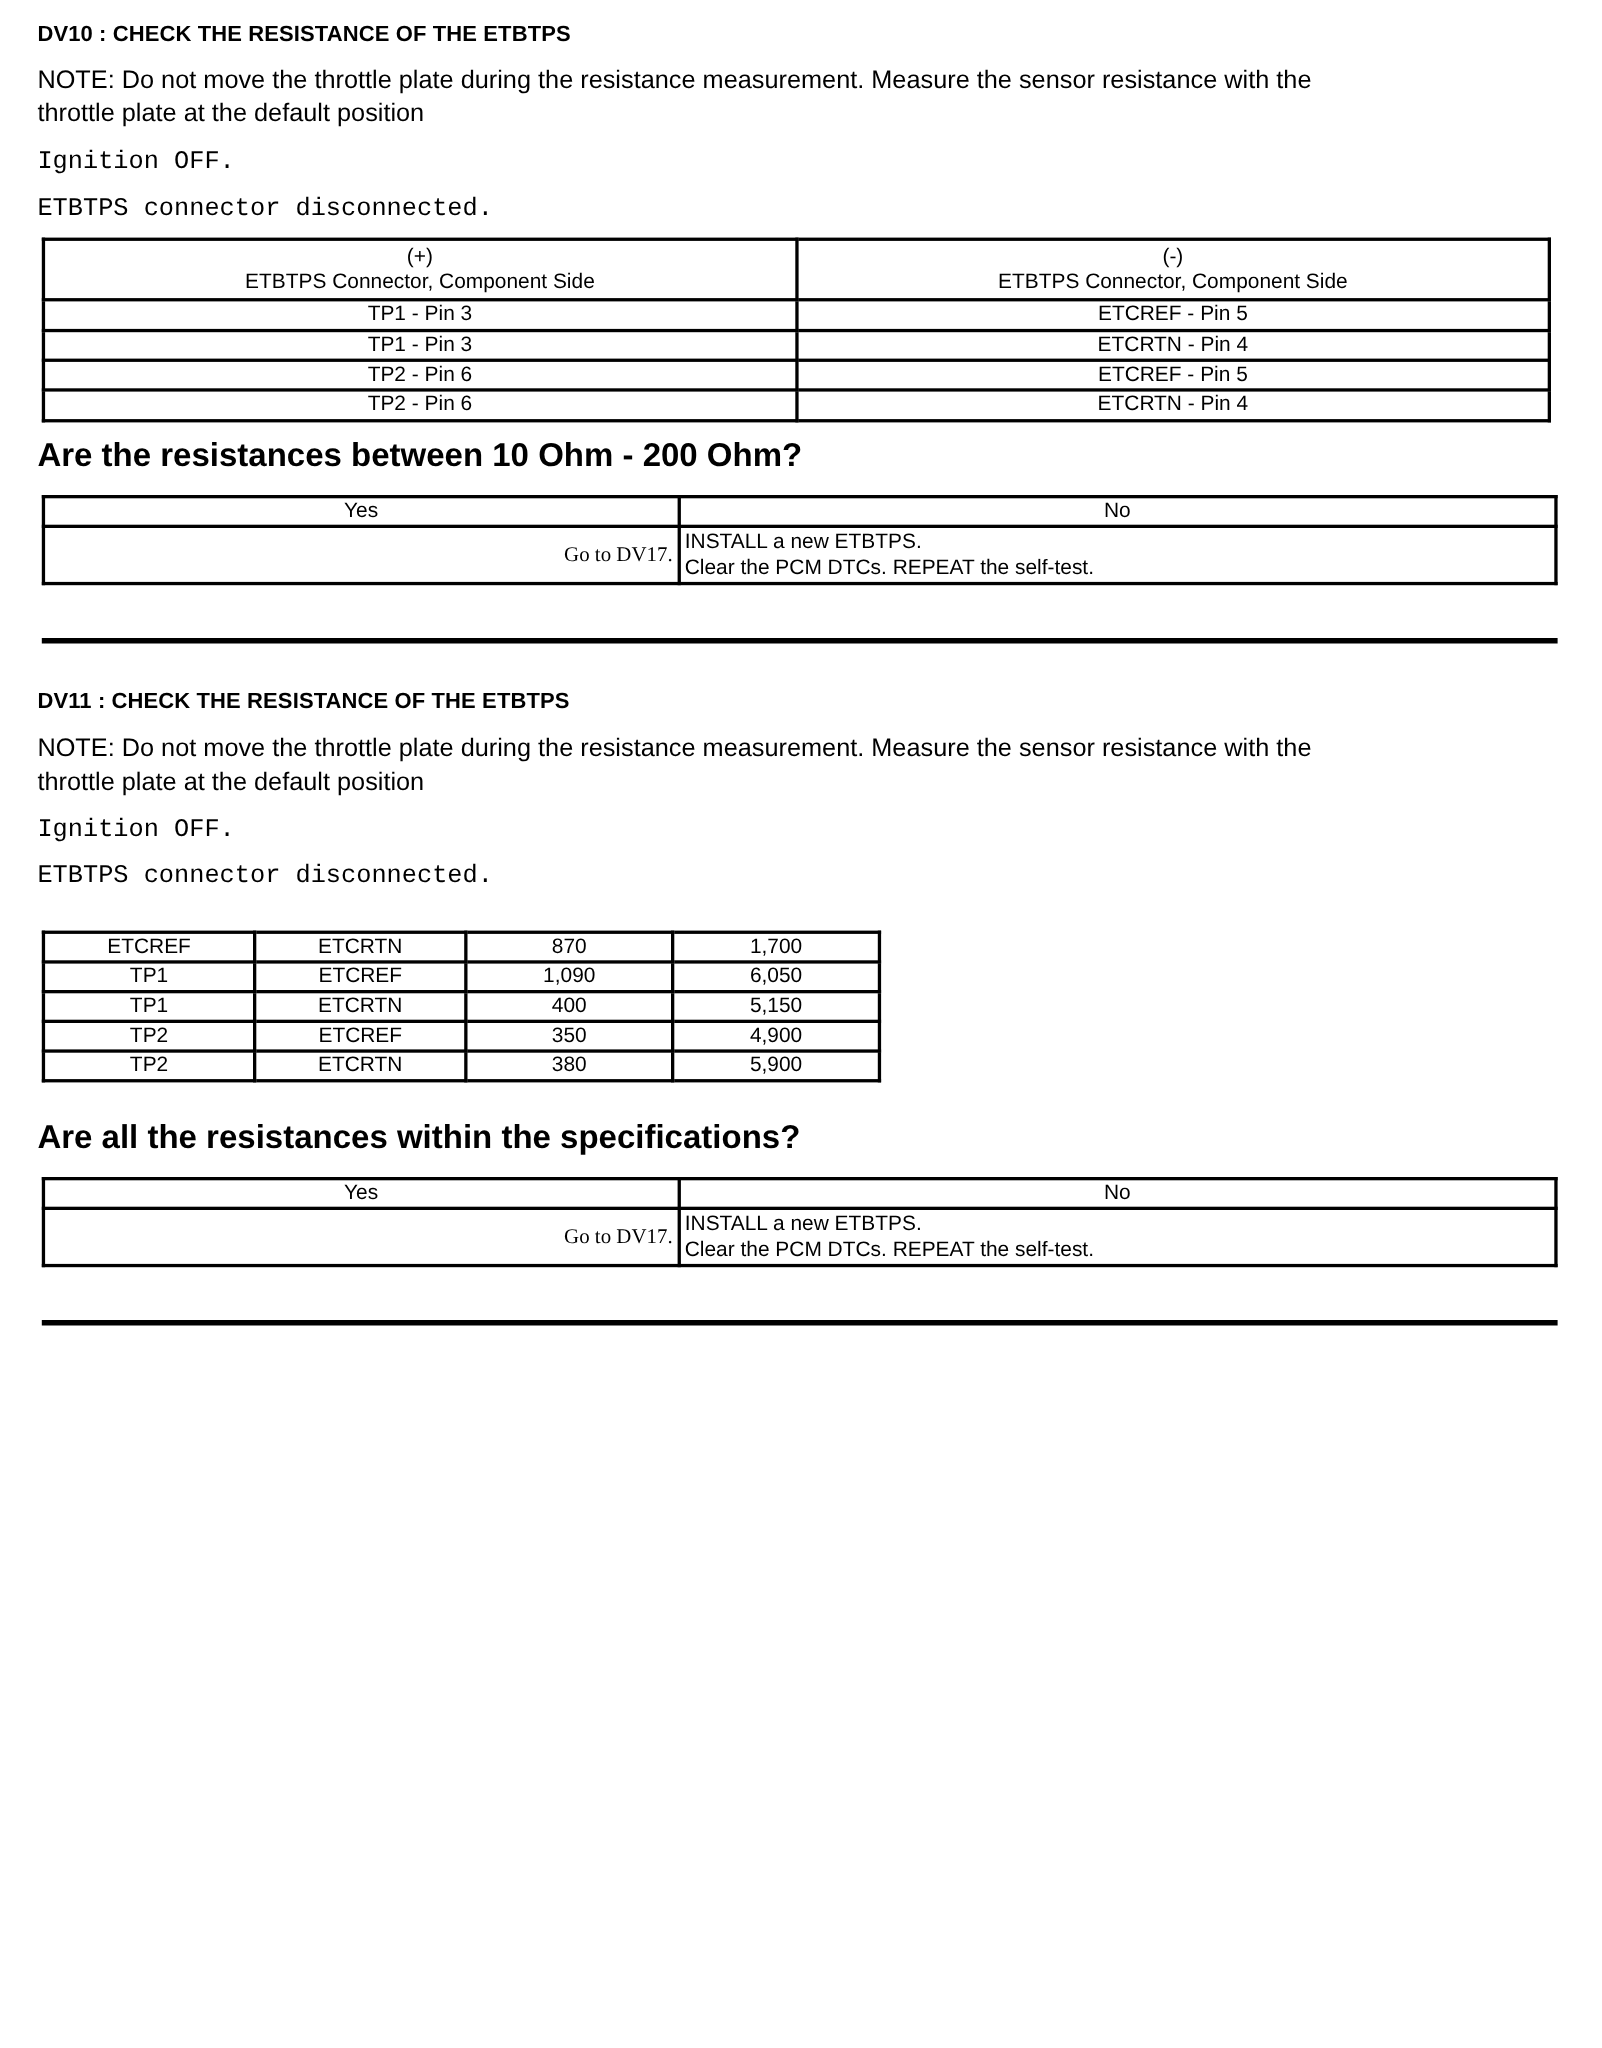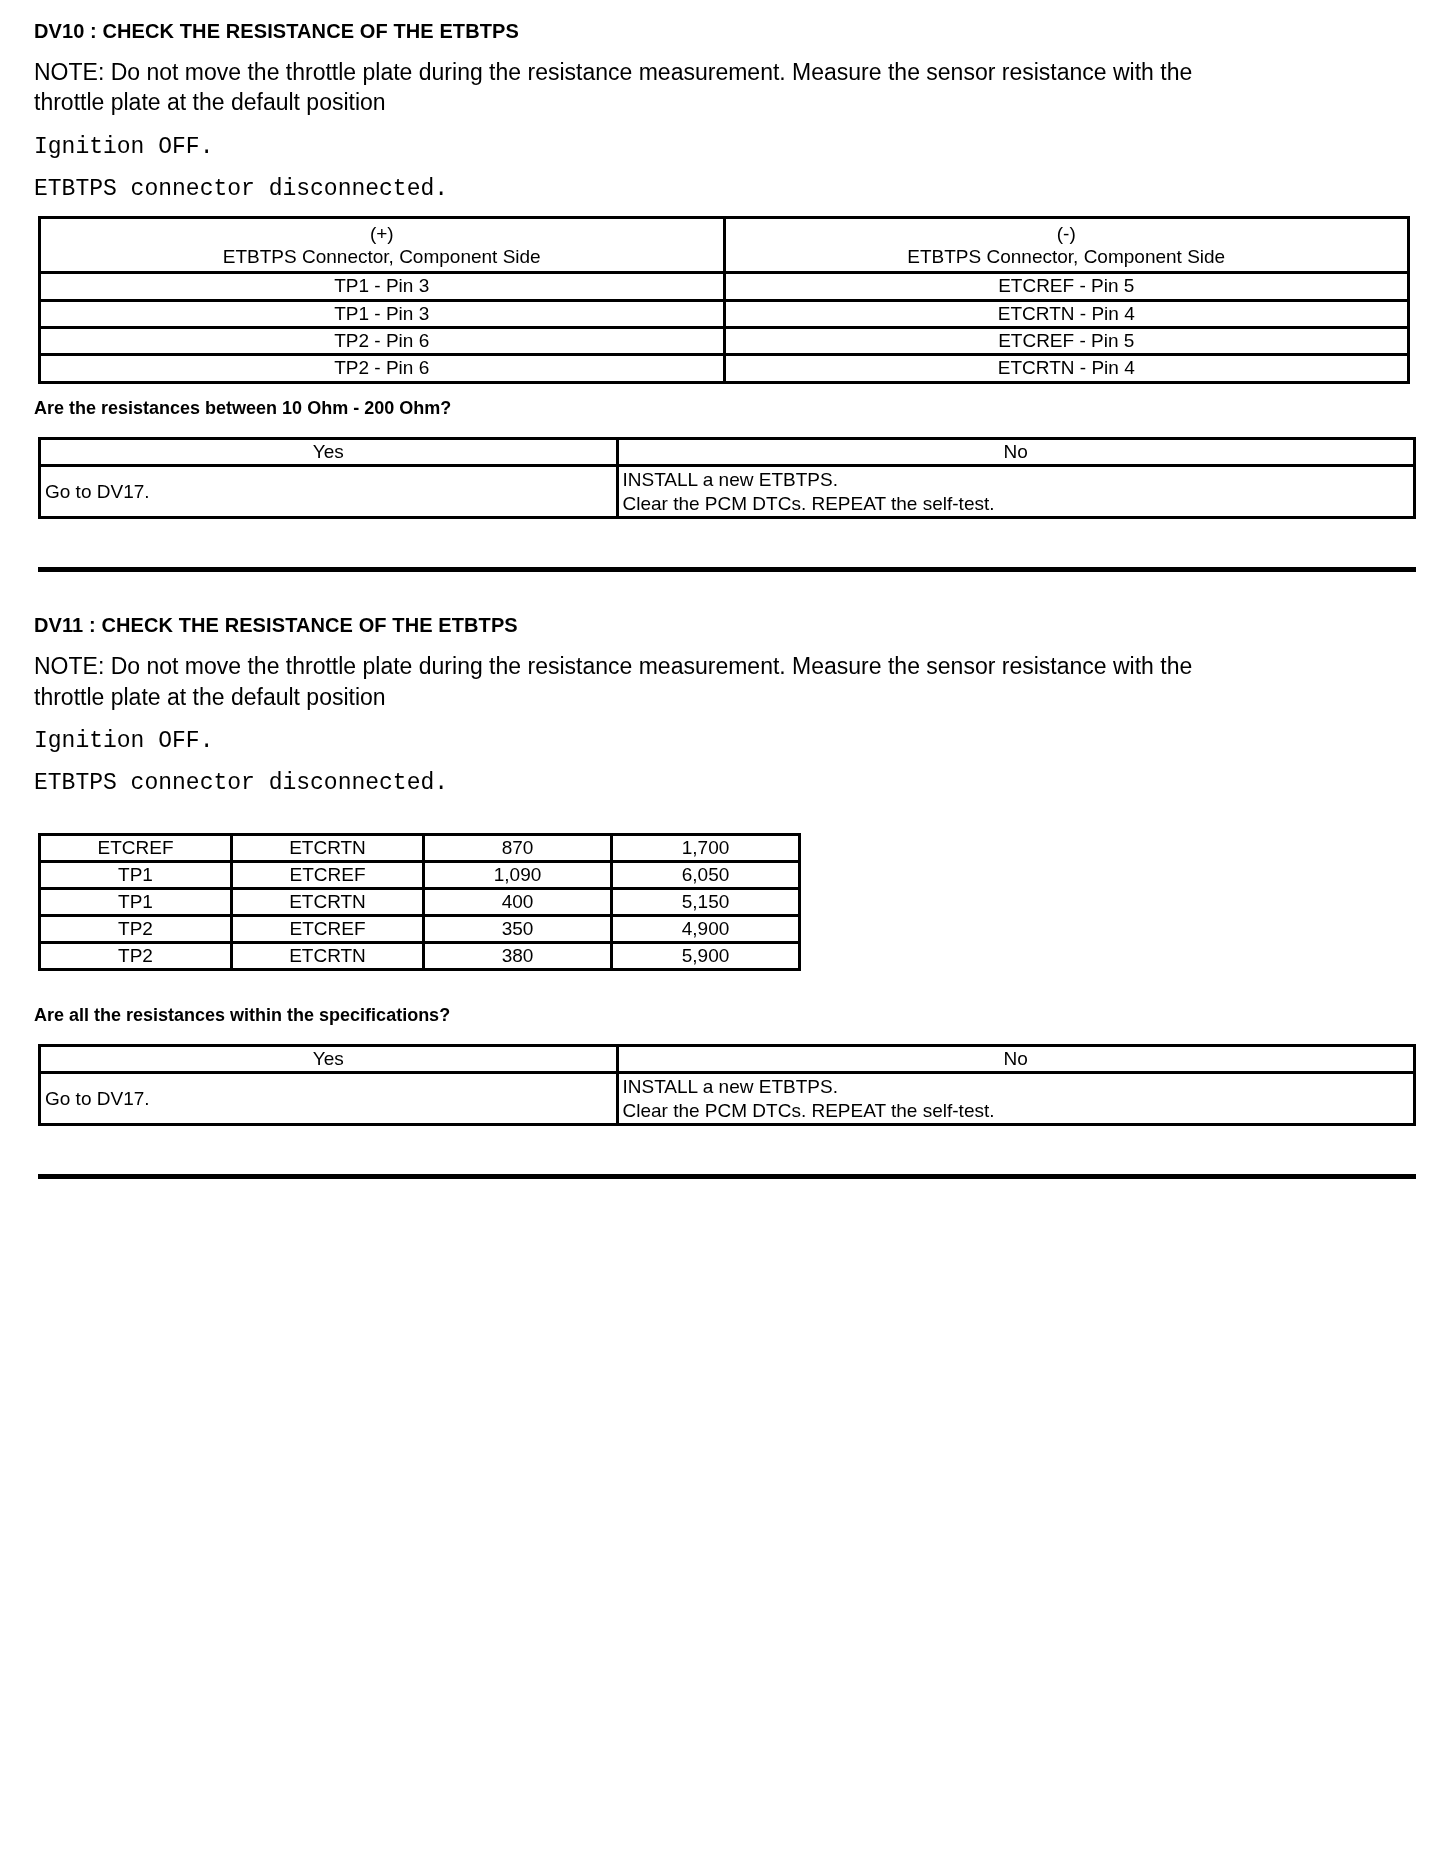--- a/index.html
+++ b/index.html
@@ -29,21 +29,21 @@
     font-size: 23px;
     line-height: 1.32;
     margin: 0 0 14px 0;
     max-width: 1310px;
   }
   .para.tight {
     margin-bottom: 12px;
     font-family: Liberation Mono, monospace;
   }
   .question {
-    font-size: 18px;
+    font-size: 30px;
     font-weight: bold;
     margin: 14px 0 10px 0;
   }
 
   
   table.doc {
     border-collapse: collapse;
     table-layout: fixed;
   }
   table.doc td, table.doc th {
@@ -81,21 +81,22 @@
   .yesno-table th {
     font-size: 23px;
     font-weight: bold;
     padding: 5px 4px 6px 4px;
   }
   .yesno-table td {
     font-size: 23px;
     padding: 5px 6px 6px 6px;
   }
   .yesno-table td.left-cell {
-    text-align: left;
+    text-align: right;
+    font-family: Liberation Serif, serif;
   }
   .yesno-table td.right-cell {
     text-align: left;
     line-height: 1.25;
   }
 
   hr.rule {
     border: none;
     border-top: 5px solid #000;
     margin: 48px 4px 42px 4px;

